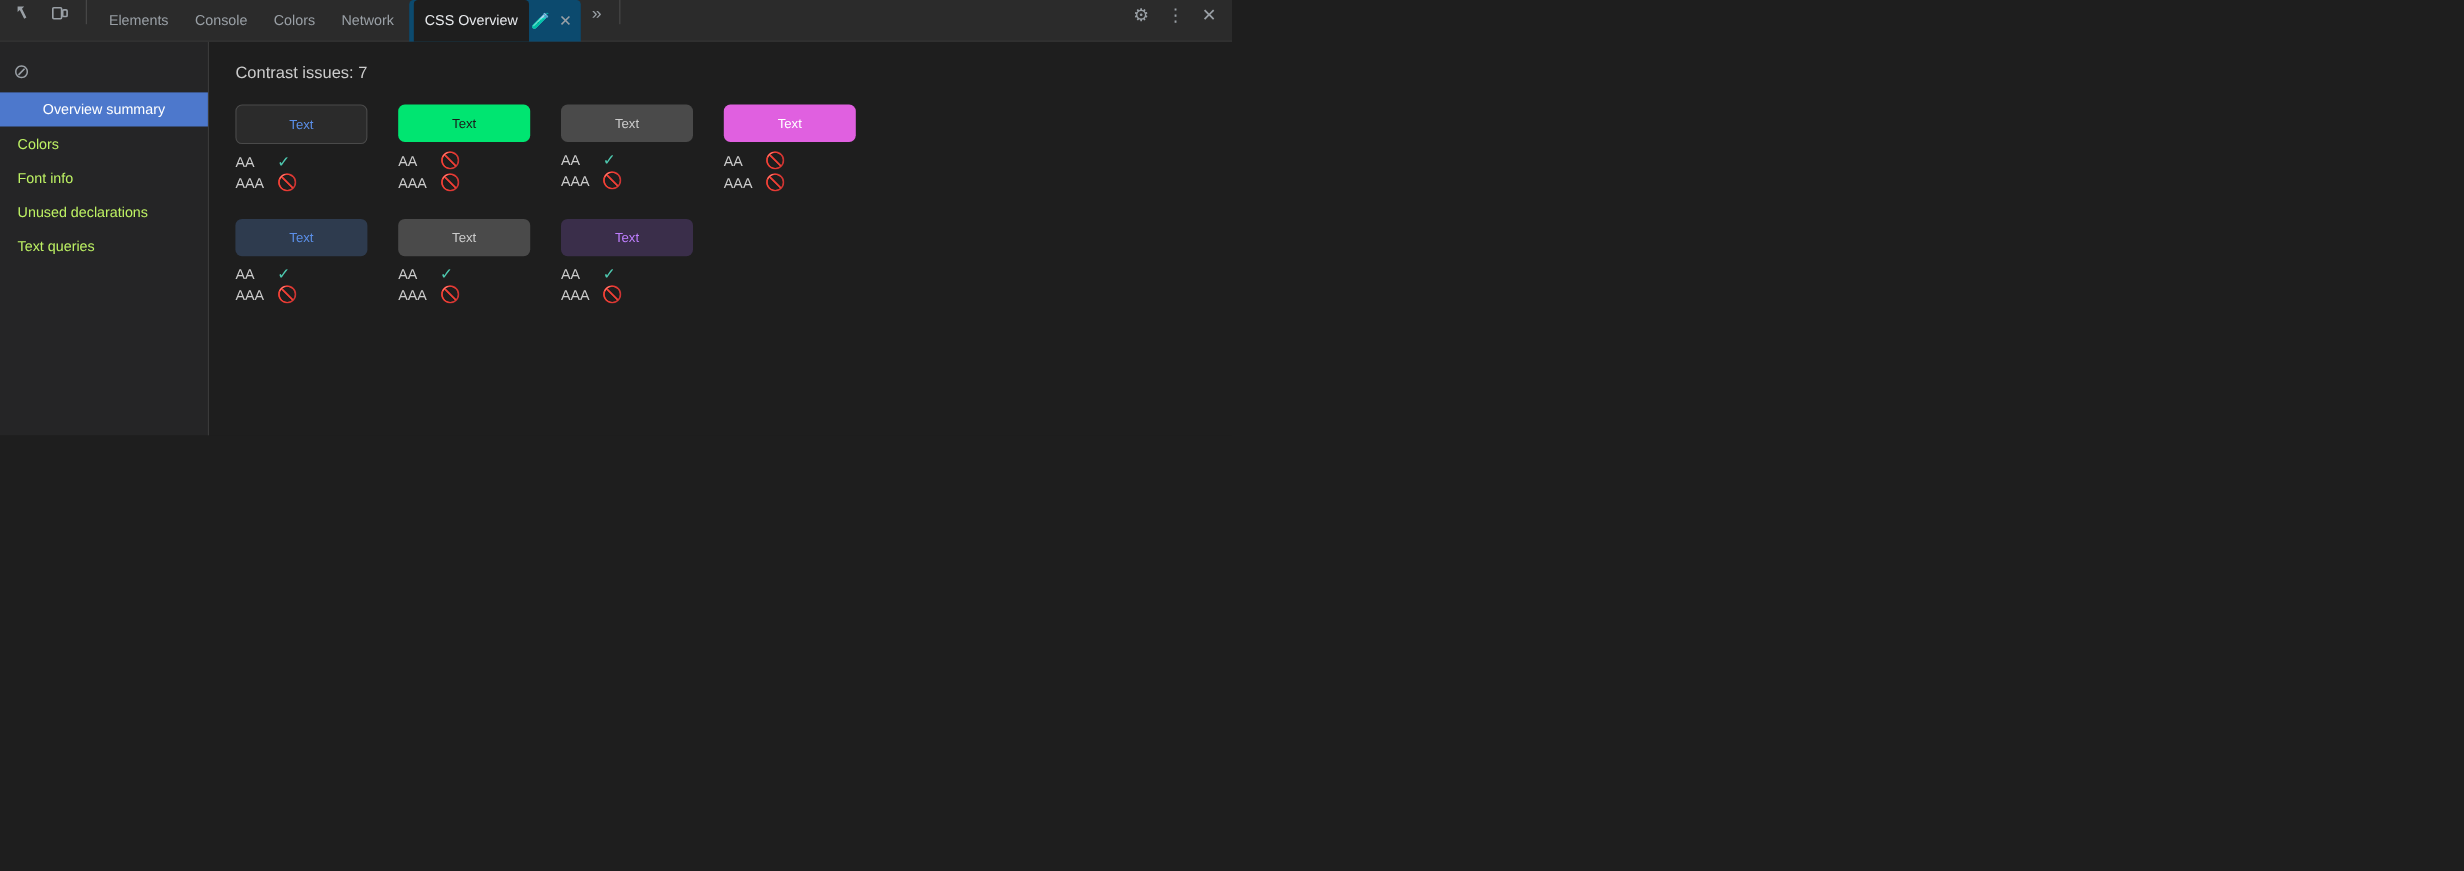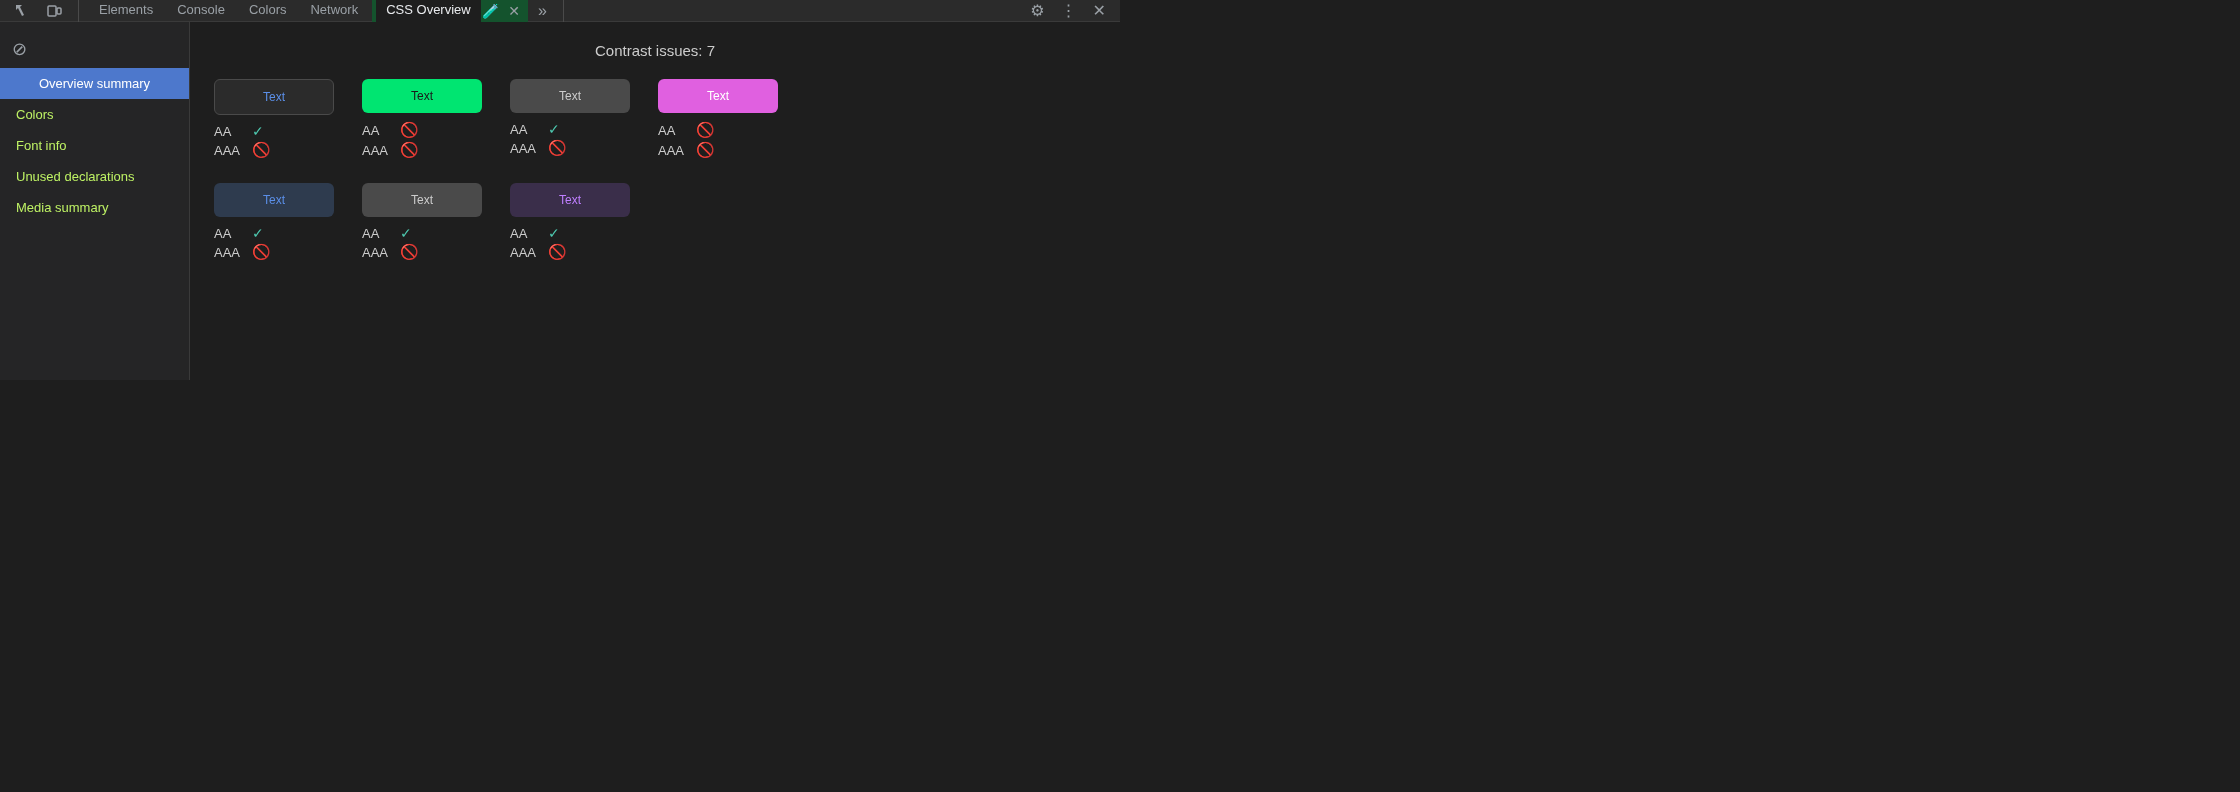--- a/index.html
+++ b/index.html
@@ -10,24 +10,24 @@
       font-family: -apple-system, BlinkMacSystemFont, 'Segoe UI', sans-serif;
       font-size: 13px;
       width: 1120px;
       height: 396px;
       overflow: hidden;
     }
 
     
     .toolbar {
       display: flex;
-      align-items: center;
+      align-items: flex-start;
       background: #2b2b2b;
       border-bottom: 1px solid #3a3a3a;
-      height: 22px;
+      height: 38px;
       padding: 0 8px;
       gap: 4px;
     }
 
     .toolbar-icon-btn {
       background: none;
       border: none;
       color: #9aa0a6;
       cursor: pointer;
       padding: 4px 6px;
@@ -68,21 +68,21 @@
       color: #9aa0a6;
       cursor: pointer;
       font-size: 14px;
       padding: 2px 4px;
       margin-left: 2px;
     }
 
     .tab-group {
       display: flex;
       align-items: center;
-      background: #14532d;
+      background: #0c4a6e;
       border-radius: 4px 4px 0 0;
       padding: 0 4px;
     }
 
     .flask-icon {
       color: #9aa0a6;
       font-size: 14px;
       margin: 0 2px;
     }
 
@@ -135,21 +135,20 @@
       padding: 20px 24px;
       overflow-y: auto;
       background: #1e1e1e;
     }
 
     .section-title {
       font-size: 15px;
       color: #cccccc;
       margin-bottom: 20px;
       font-weight: 400;
-      text-align: center;
     }
 
     
     .contrast-grid {
       display: flex;
       flex-direction: column;
       gap: 24px;
     }
 
     .contrast-row {
@@ -320,21 +319,21 @@
     <div class="sidebar-item">
       Colors
     </div>
     <div class="sidebar-item">
       Font info
     </div>
     <div class="sidebar-item">
       Unused declarations
     </div>
     <div class="sidebar-item">
-      Media summary
+      Text queries
     </div>
   </div>
 
   <div class="content">
     <div class="section-title">Contrast issues: 7</div>
 
     <div class="contrast-grid">
 
       <div class="contrast-row">
 

